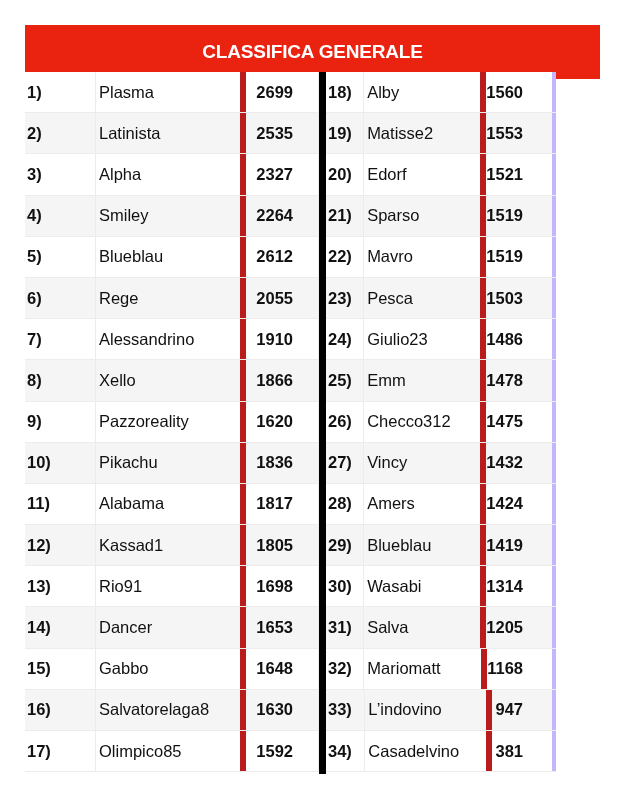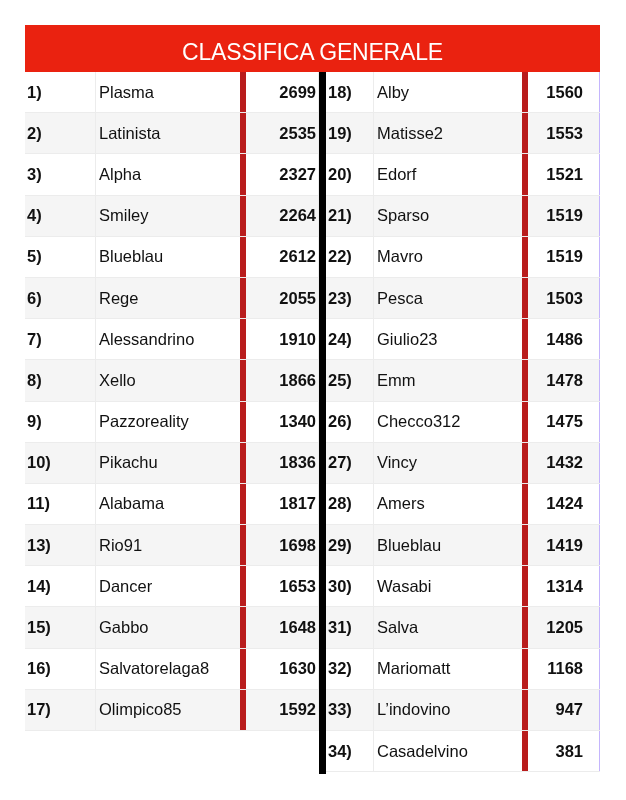--- a/index.html
+++ b/index.html
@@ -3,48 +3,48 @@
   <meta charset="utf-8">
   <style>
     * { box-sizing: border-box; margin: 0; padding: 0; }
     html, body { width: 626px; height: 800px; background: #ffffff; overflow: hidden; }
     body { position: relative; font-family: "Liberation Sans", sans-serif; color: #111111; }
 
     .header {
       position: absolute; left: 25px; top: 25px; width: 575px; height: 54px;
       background: #EA2210; color: #ffffff;
       display: flex; align-items: center; justify-content: center;
-      font-weight: normal; font-size: 23px; letter-spacing: -0.2px;
+      font-weight: bold; font-size: 19px; letter-spacing: -0.2px;
     }
 
     .table {
       position: absolute; top: 72px;
     }
     .table.left { left: 25px; width: 294px; }
-    .table.right { left: 326px; width: 274px; }
+    .table.right { left: 326px; width: 230px; }
 
     .row {
       display: flex; height: 41.2px; align-items: center;
       border-bottom: 1px solid #ececec;
     }
     .row:nth-child(even) { background: #f5f5f5; }
     .row:nth-child(odd) { background: #ffffff; }
 
     .cell { height: 100%; display: flex; align-items: center; font-size: 16.5px; }
     .cell.rank { font-weight: bold; padding-left: 2px; border-right: 1px solid #ececec; }
     .cell.name { padding-left: 3px; border-right: 6px solid #b91c1c; }
     .cell.score { font-weight: bold; justify-content: flex-end; }
 
     .left .rank { width: 71px; }
     .left .name { width: 150px; }
-    .left .score { width: 73px; padding-right: 2px; border-right: 1px solid #ececec; }
+    .left .score { width: 73px; padding-right: 25px; border-right: 1px solid #ececec; }
 
     .right .rank { width: 48px; }
     .right .name { width: 154px; }
-    .right .score { width: 72px; padding-right: 16px; border-right: 1px solid #c4b5fd; }
+    .right .score { width: 72px; padding-right: 29px; border-right: 4px solid #c4b5fd; }
 
     .divider {
       position: absolute; left: 319px; top: 72px; width: 7px; height: 702px;
       background: #000000;
     }
   </style>
 </head>
 <body>
 
 <div class="header">CLASSIFICA GENERALE</div>
@@ -86,33 +86,38 @@
       <div class="cell score">1910</div>
     </div>
     <div class="row">
       <div class="cell rank">8)</div>
       <div class="cell name">Xello</div>
       <div class="cell score">1866</div>
     </div>
     <div class="row">
       <div class="cell rank">9)</div>
       <div class="cell name">Pazzoreality</div>
-      <div class="cell score">1340</div>
+      <div class="cell score">1620</div>
     </div>
     <div class="row">
       <div class="cell rank">10)</div>
       <div class="cell name">Pikachu</div>
       <div class="cell score">1836</div>
     </div>
     <div class="row">
       <div class="cell rank">11)</div>
       <div class="cell name">Alabama</div>
       <div class="cell score">1817</div>
     </div>
     <div class="row">
+      <div class="cell rank">12)</div>
+      <div class="cell name">Kassad1</div>
+      <div class="cell score">1805</div>
+    </div>
+    <div class="row">
       <div class="cell rank">13)</div>
       <div class="cell name">Rio91</div>
       <div class="cell score">1698</div>
     </div>
     <div class="row">
       <div class="cell rank">14)</div>
       <div class="cell name">Dancer</div>
       <div class="cell score">1653</div>
     </div>
     <div class="row">

